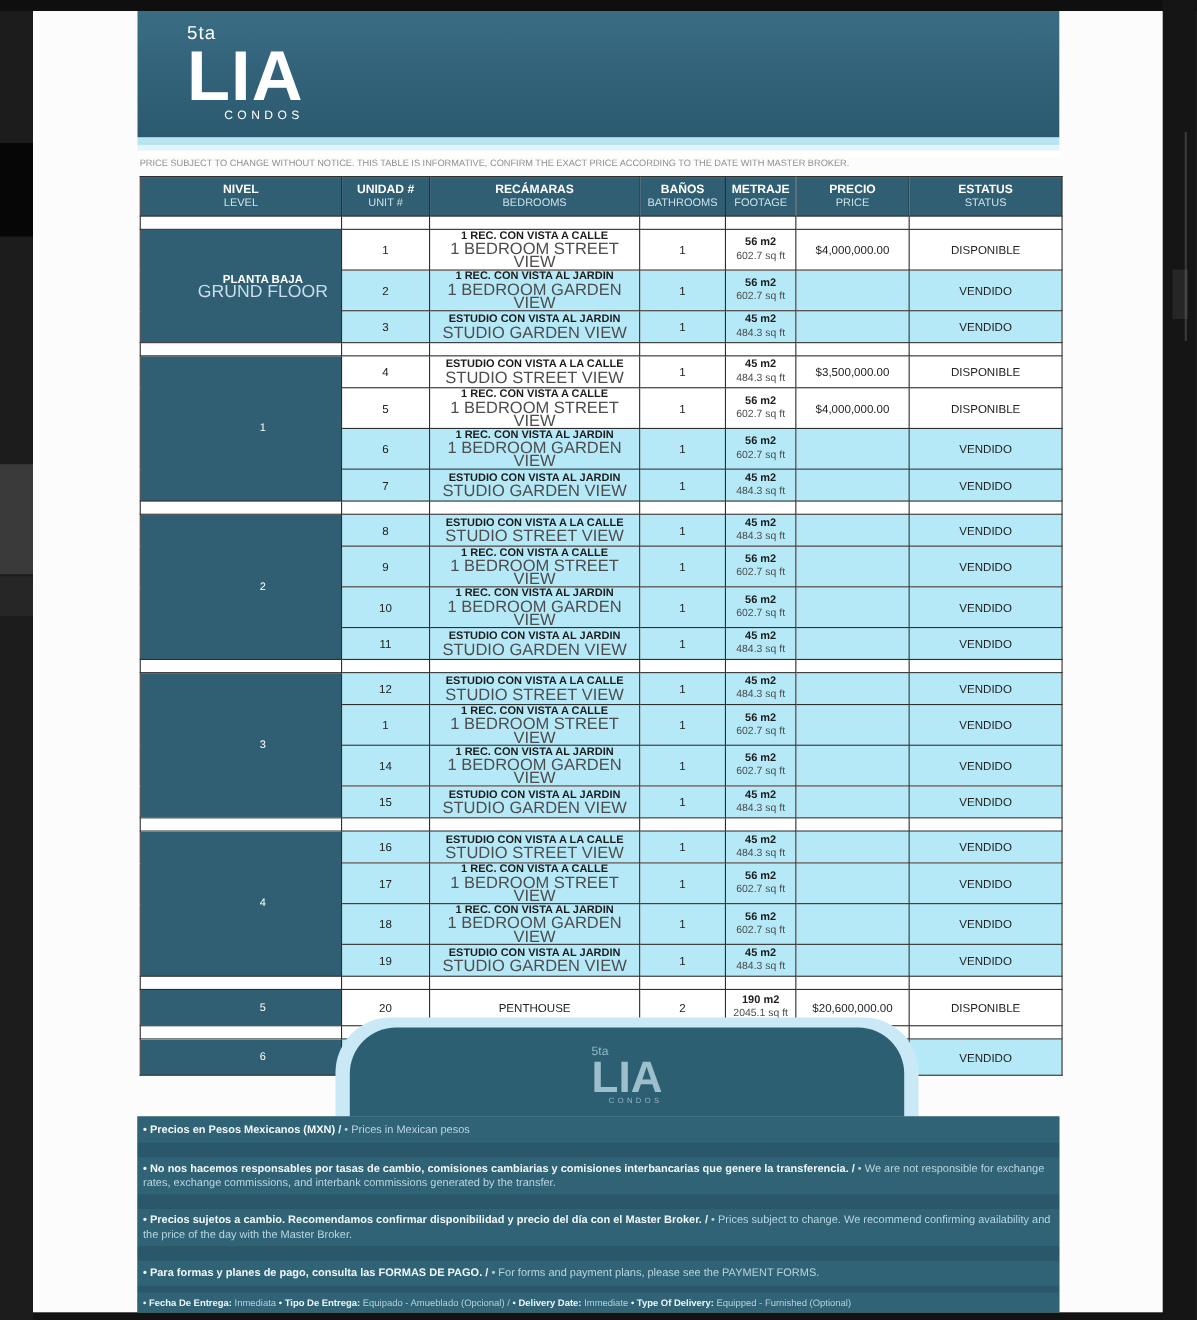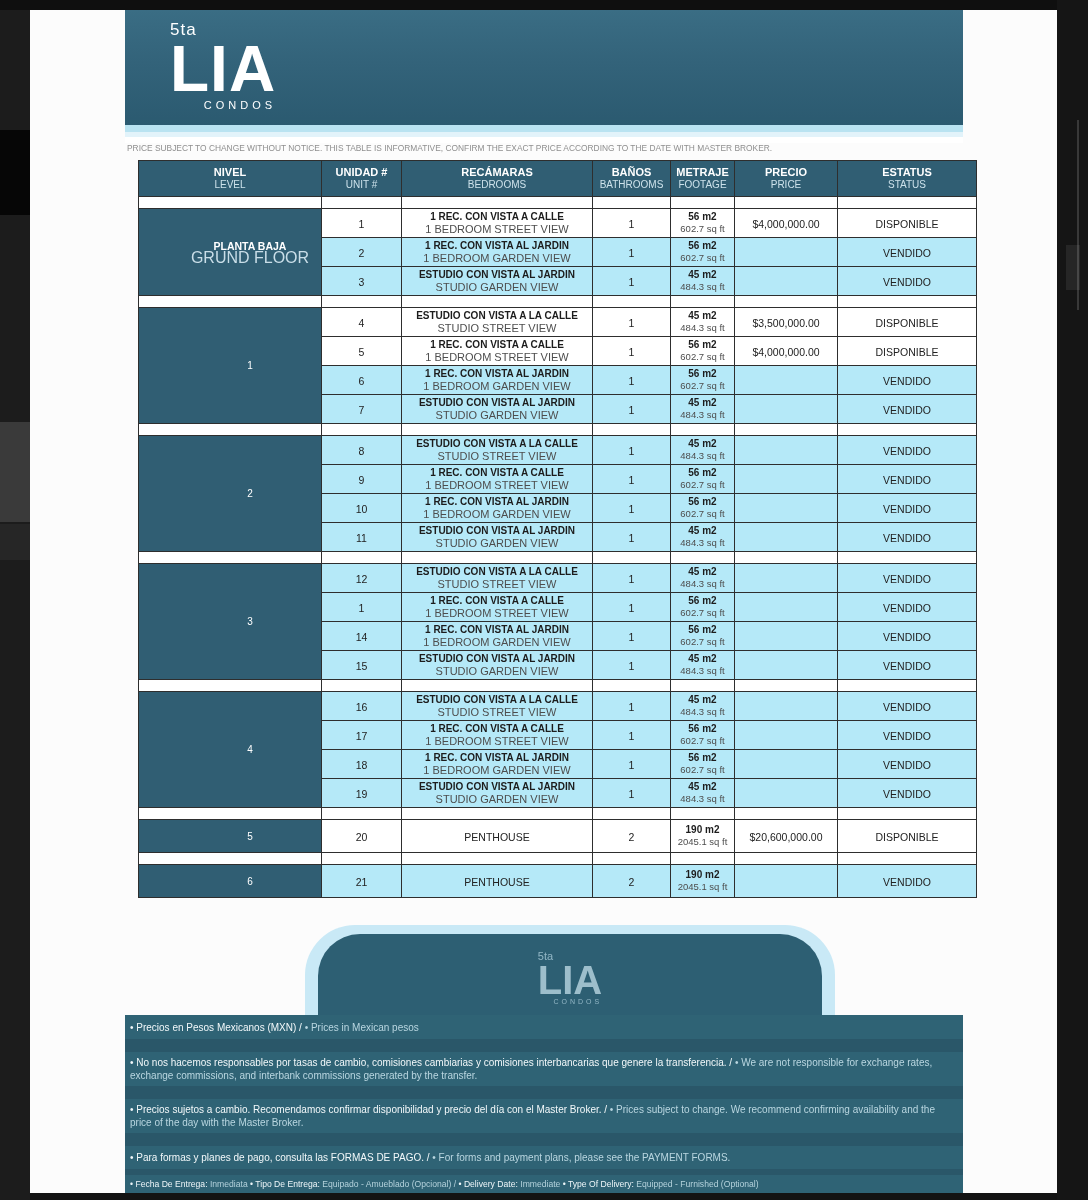--- a/index.html
+++ b/index.html
@@ -34,37 +34,37 @@
   #stripe1 { left:95px; top:115px; width:838px; height:7px; background:#b9e3f1; }
   #stripe2 { left:95px; top:122px; width:838px; height:5px; background:#e2f3fa; }
   #stripe3 { left:95px; top:127px; width:838px; height:6px; background:#ffffff; }
 
   
   #notice { left:97px; top:134px; width:836px; }
   .notice-es { font-size:8.6px; font-weight:bold; color:#1b3f66; line-height:9.5px; }
   .notice-en { font-size:8.4px; color:#8f8f8f; line-height:9.5px; }
 
   
-  #tblwrap { left:108px; top:150px; width:680px; }
+  #tblwrap { left:97px; top:150px; width:680px; }
   table { border-collapse:collapse; table-layout:fixed; width:838px; }
   td, th { border:1px solid #2e2e2e; text-align:center; vertical-align:middle; padding:0; overflow:hidden; }
   th { background:#305e73; height:36px; }
   .h-es { font-size:11px; font-weight:bold; color:#ffffff; line-height:13px; }
   .h-en { font-size:10px; font-weight:normal; color:#cde2eb; line-height:12px; }
   tr.spacer td { height:12px; background:#ffffff; }
   tr.datarow td { height:29px; }
   tr.ph td { height:33px; }
   tr.avail td { background:#ffffff; }
   tr.sold  td { background:#b5e9f8; }
   td.level { background:#305e73 !important;padding-left:40px; }
   .lv-es { font-size:10.5px; font-weight:bold; color:#ffffff; line-height:12px; }
   .lv-en { font-size:16px; color:#c9dee8; line-height:12px; }
   .lv-num { font-size:10px; color:#ffffff; }
   .bed-es { font-size:10px; font-weight:bold; color:#1c1c1c; line-height:12px; }
-  .bed-en { font-size:11px; color:#4d4d4d; line-height:12px; }
+  .bed-en { font-size:15px; color:#4d4d4d; line-height:12px; }
   .met-1 { font-size:10px; font-weight:bold; color:#1c1c1c; line-height:12px; }
   .met-2 { font-size:9.5px; color:#4d4d4d; line-height:12px; }
   .plain { font-size:10.5px; color:#222; }
 
   
   #watermark { left:262px; top:550px; width:560px; color:rgba(255,255,255,0.55);
                font-size:112px; font-weight:bold; letter-spacing:22px; line-height:110px;
                pointer-events:none; white-space:nowrap; }
   #watermark .tm { font-size:18px; letter-spacing:0; vertical-align:38px; }
 
@@ -76,21 +76,21 @@
   #tab-logo { color:#93b7c6; text-align:left; margin-top:6px; }
   .ftr-5ta   { font-size:11px; }
   .ftr-lia   { font-size:40px; font-weight:bold; line-height:0.9; color:#9dbecb; }
   .ftr-condos{ font-size:7px; letter-spacing:3px; text-align:right; }
 
   
   #footer { left:95px; top:1005px; width:838px; height:178px; background:#2a5769; }
   .note-bar { width:838px; background:#2f6375; display:flex; align-items:center; padding:2px 4px 2px 5px; }
   .note-gap { width:838px; background:#2a5769; }
   .note-text { font-size:10px; line-height:13px; text-align:left; }
-  .n-es { font-weight:normal; color:#f2f8fa; }
+  .n-es { font-weight:bold; color:#f2f8fa; }
   .n-en { color:#b9d6e0; }
   .small-note { font-size:8.6px; line-height:10px; }
   .small-note .n-es { color:#eef6f9; }
   .small-note .n-en { color:#b4d2dc; }
 </style>
 </head>
 <body>
 
 <div class="abs" id="top-strip"></div>
 <div class="abs" id="left-strip"></div>

